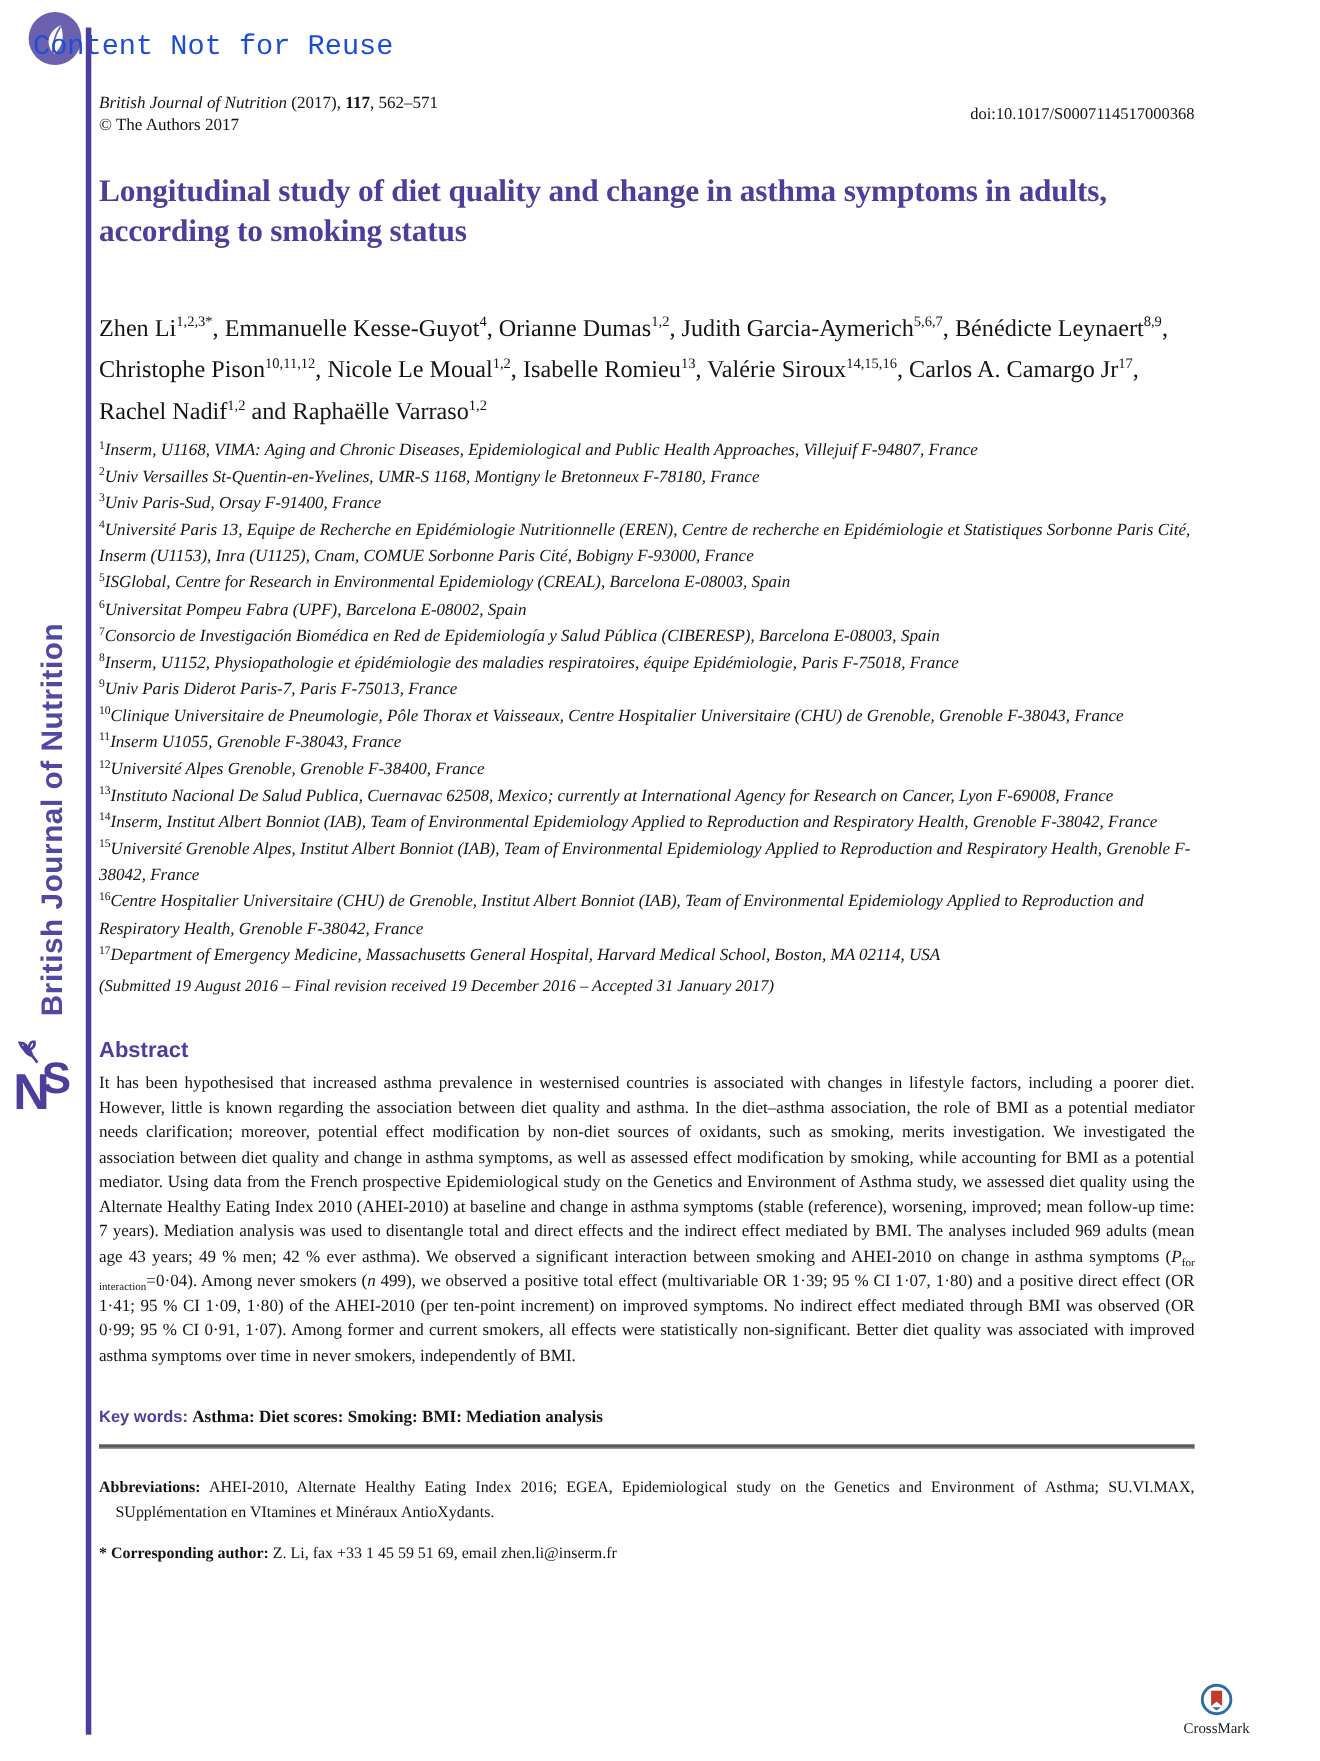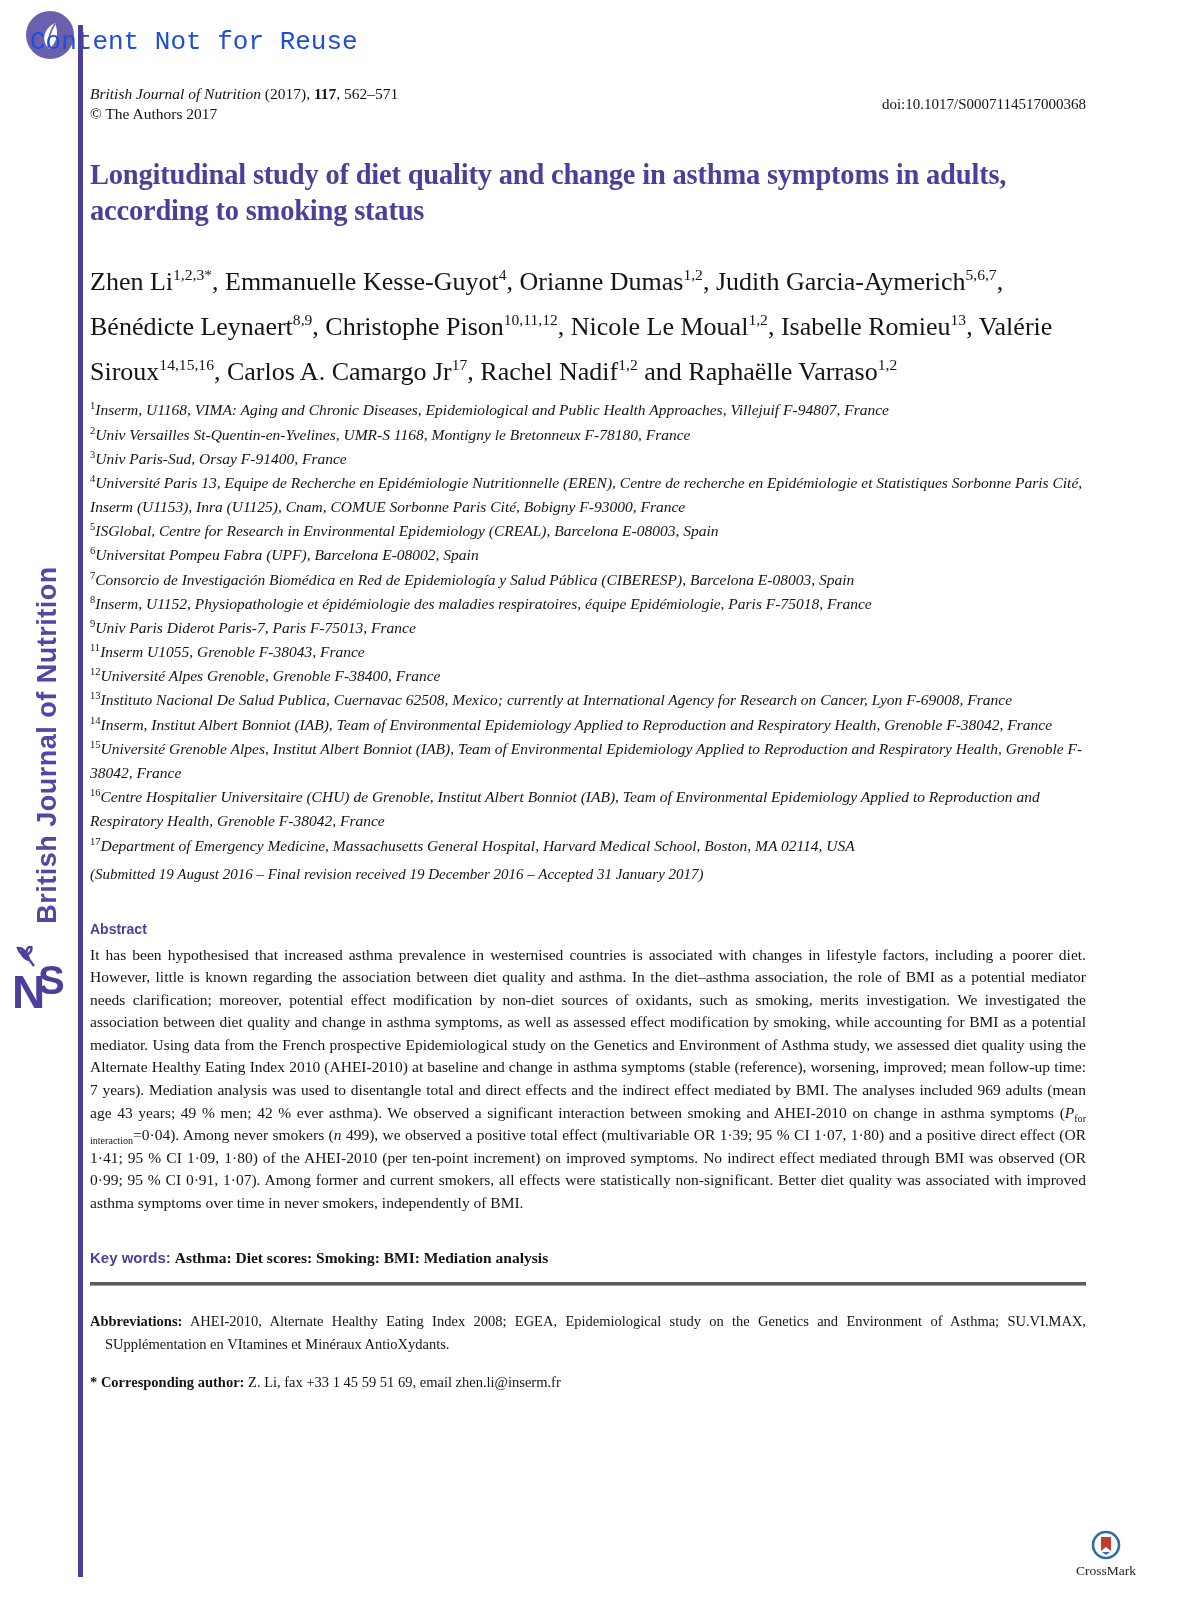--- a/index.html
+++ b/index.html
@@ -23,27 +23,27 @@
   .ns-logo{position:absolute;left:12px;top:946px;z-index:2;}
   
   .content{position:absolute;left:90px;top:84px;width:996px;}
   .cite-row{display:flex;justify-content:space-between;align-items:center;font-size:15.5px;line-height:1.32;}
   .cite-journal{font-style:italic;}
   .cite-vol{font-weight:bold;}
   .doi{font-size:15px;}
   .paper-title{margin-top:32px;max-width:970px;
     font-family:Liberation Serif, serif;font-weight:bold;font-size:28.5px;
     line-height:1.26;color:#4c3f9c;letter-spacing:-.2px;}
-  .authors{margin-top:30px;font-size:26px;line-height:1.74;}
+  .authors{margin-top:50px;font-size:22px;line-height:1.74;}
   .authors sup{font-size:.6em;line-height:0;}
   .affils{margin-top:4px;font-size:15.5px;font-style:italic;line-height:1.56;}
   .affil sup{font-style:normal;font-size:.68em;line-height:0;}
   .submitted{margin-top:8px;font-style:italic;font-size:15px;}
   .abs-head{margin-top:38px;font-family:"Liberation Sans", sans-serif;font-weight:bold;
-    font-size:14px;color:#4c3f9c;}
+    font-size:20px;color:#4c3f9c;}
   .abs-text{margin-top:7px;font-size:15.5px;line-height:1.455;text-align:justify;}
   .abs-text sub{font-size:.65em;line-height:0;}
   .keywords{margin-top:35px;font-size:15.5px;}
   .kw-label{font-family:"Liberation Sans", sans-serif;font-weight:bold;color:#4c3f9c;font-size:15px;}
   .kw-text{font-weight:bold;}
   .rule{margin-top:15px;height:3px;background:#595b5e;border-bottom:1px solid #9b9da0;}
   .abbrev{margin-top:24px;font-size:14.5px;line-height:1.6;text-align:justify;
     padding-left:15px;text-indent:-15px;}
   .abbrev .lbl{font-weight:bold;}
   .corr{margin-top:17px;font-size:14.5px;}
@@ -99,20 +99,21 @@
   <div class="affils">
       <div class="affil"><sup>1</sup><span>Inserm, U1168, VIMA: Aging and Chronic Diseases, Epidemiological and Public Health Approaches, Villejuif F-94807, France</span></div>
       <div class="affil"><sup>2</sup><span>Univ Versailles St-Quentin-en-Yvelines, UMR-S 1168, Montigny le Bretonneux F-78180, France</span></div>
       <div class="affil"><sup>3</sup><span>Univ Paris-Sud, Orsay F-91400, France</span></div>
       <div class="affil"><sup>4</sup><span>Université Paris 13, Equipe de Recherche en Epidémiologie Nutritionnelle (EREN), Centre de recherche en Epidémiologie et Statistiques Sorbonne Paris Cité, Inserm (U1153), Inra (U1125), Cnam, COMUE Sorbonne Paris Cité, Bobigny F-93000, France</span></div>
       <div class="affil"><sup>5</sup><span>ISGlobal, Centre for Research in Environmental Epidemiology (CREAL), Barcelona E-08003, Spain</span></div>
       <div class="affil"><sup>6</sup><span>Universitat Pompeu Fabra (UPF), Barcelona E-08002, Spain</span></div>
       <div class="affil"><sup>7</sup><span>Consorcio de Investigación Biomédica en Red de Epidemiología y Salud Pública (CIBERESP), Barcelona E-08003, Spain</span></div>
       <div class="affil"><sup>8</sup><span>Inserm, U1152, Physiopathologie et épidémiologie des maladies respiratoires, équipe Epidémiologie, Paris F-75018, France</span></div>
       <div class="affil"><sup>9</sup><span>Univ Paris Diderot Paris-7, Paris F-75013, France</span></div>
+      <div class="affil"><sup>10</sup><span>Clinique Universitaire de Pneumologie, Pôle Thorax et Vaisseaux, Centre Hospitalier Universitaire (CHU) de Grenoble, Grenoble F-38043, France</span></div>
       <div class="affil"><sup>11</sup><span>Inserm U1055, Grenoble F-38043, France</span></div>
       <div class="affil"><sup>12</sup><span>Université Alpes Grenoble, Grenoble F-38400, France</span></div>
       <div class="affil"><sup>13</sup><span>Instituto Nacional De Salud Publica, Cuernavac 62508, Mexico; currently at International Agency for Research on Cancer, Lyon F-69008, France</span></div>
       <div class="affil"><sup>14</sup><span>Inserm, Institut Albert Bonniot (IAB), Team of Environmental Epidemiology Applied to Reproduction and Respiratory Health, Grenoble F-38042, France</span></div>
       <div class="affil"><sup>15</sup><span>Université Grenoble Alpes, Institut Albert Bonniot (IAB), Team of Environmental Epidemiology Applied to Reproduction and Respiratory Health, Grenoble F-38042, France</span></div>
       <div class="affil"><sup>16</sup><span>Centre Hospitalier Universitaire (CHU) de Grenoble, Institut Albert Bonniot (IAB), Team of Environmental Epidemiology Applied to Reproduction and Respiratory Health, Grenoble F-38042, France</span></div>
       <div class="affil"><sup>17</sup><span>Department of Emergency Medicine, Massachusetts General Hospital, Harvard Medical School, Boston, MA 02114, USA</span></div>
     </div>
 
   <div class="submitted">(Submitted 19 August 2016 – Final revision received 19 December 2016 – Accepted 31 January 2017)</div>
@@ -122,21 +123,21 @@
 
   <div class="keywords">
     <span class="kw-label">Key words:</span>
     <span> </span>
     <span class="kw-text">Asthma: Diet scores: Smoking: BMI: Mediation analysis</span>
   </div>
 
   <div class="rule"></div>
 
   <div class="abbrev">
-    <span class="lbl">Abbreviations:</span><span> AHEI-2010, Alternate Healthy Eating Index 2008; EGEA, Epidemiological study on the Genetics and Environment of Asthma; SU.VI.MAX, SUpplémentation en VItamines et Minéraux AntioXydants.</span>
+    <span class="lbl">Abbreviations:</span><span> AHEI-2010, Alternate Healthy Eating Index 2016; EGEA, Epidemiological study on the Genetics and Environment of Asthma; SU.VI.MAX, SUpplémentation en VItamines et Minéraux AntioXydants.</span>
   </div>
 
   <div class="corr">
     <span class="lbl">* Corresponding author:</span><span> Z. Li, fax +33 1 45 59 51 69, email zhen.li@inserm.fr</span>
   </div>
 
 </div>
 
 <div class="crossmark">
   <svg width="30" height="30" viewBox="0 0 30 30">

